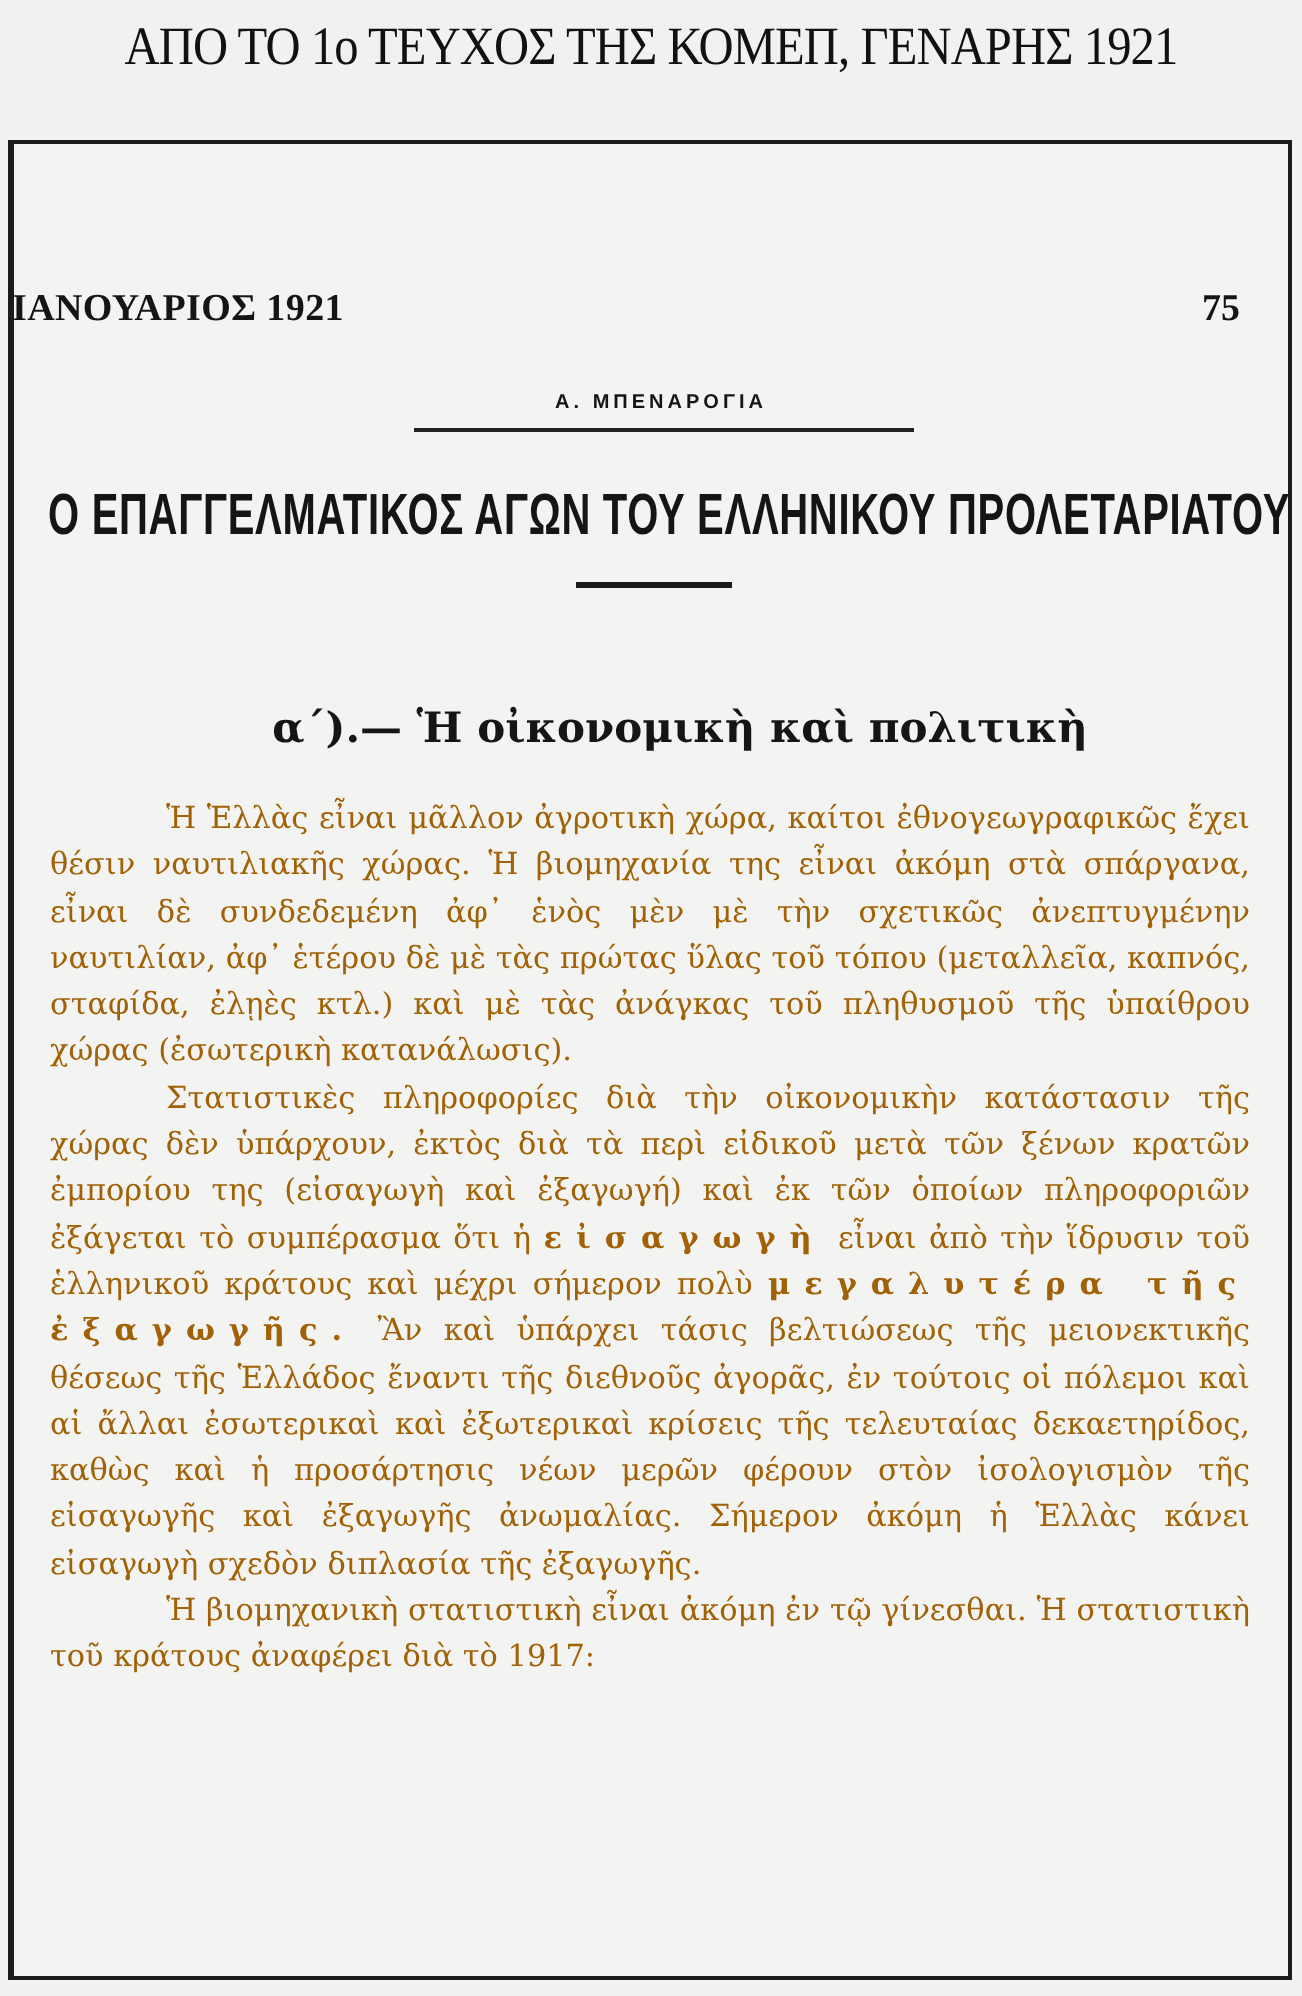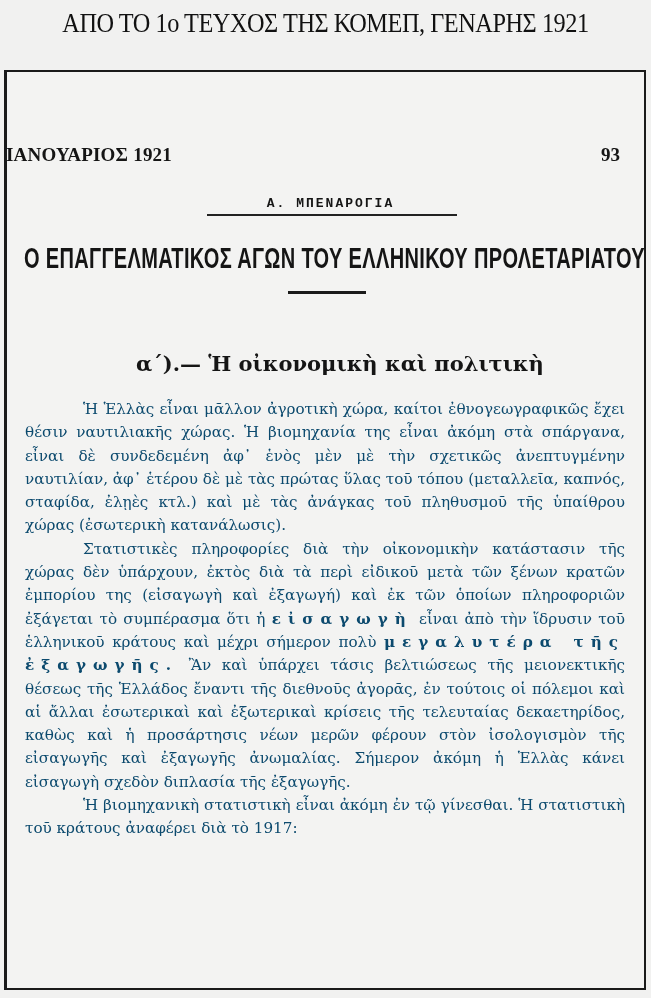--- a/index.html
+++ b/index.html
@@ -52,22 +52,22 @@
       right: 31px;
       font-size: 19px;
       font-weight: bold;
     }
     .author {
       position: absolute;
       top: 196px;
       left: 205px;
       width: 251px;
       text-align: center;
-      font-family: Liberation Mono, monospace;
-      font-size: 13px;
+      font-family: Liberation Sans, sans-serif;
+      font-size: 10px;
       letter-spacing: 2px;
       font-weight: bold;
     }
     .author-rule {
       position: absolute;
       top: 214px;
       left: 207px;
       width: 250px;
       height: 2px;
       background: #222;
@@ -110,41 +110,41 @@
     }
     .body-text {
       position: absolute;
       top: 398px;
       left: 25px;
       width: 600px;
       font-family: "DejaVu Serif", serif;
       font-size: 15.2px;
       line-height: 23.3px;
       text-align: justify;
-      color: #0c4a6e;
+      color: #a16207;
     }
     .body-text p {
       margin: 0;
       text-indent: 58px;
       hyphens: manual;
     }
     .spaced {
       letter-spacing: 7px;
       font-weight: bold;
     }
   </style>
 </head>
 <body>
 
 <div class="caption">ΑΠΟ ΤΟ 1ο ΤΕΥΧΟΣ ΤΗΣ ΚΟΜΕΠ, ΓΕΝΑΡΗΣ 1921</div>
 
 <div class="frame"></div>
 
 <div class="running-head">ΙΑΝΟΥΑΡΙΟΣ 1921</div>
-<div class="page-number">93</div>
+<div class="page-number">75</div>
 
 <div class="author">Α. ΜΠΕΝΑΡΟΓΙΑ</div>
 <div class="author-rule"></div>
 
 <div class="main-title">Ο ΕΠΑΓΓΕΛΜΑΤΙΚΟΣ ΑΓΩΝ ΤΟΥ ΕΛΛΗΝΙΚΟΥ ΠΡΟΛΕΤΑΡΙΑΤΟΥ</div>
 <div class="short-rule"></div>
 
 <div class="subtitle">
   <div>α΄).— Ἡ οἰκονομικὴ καὶ πολιτικὴ</div>
 </div>

